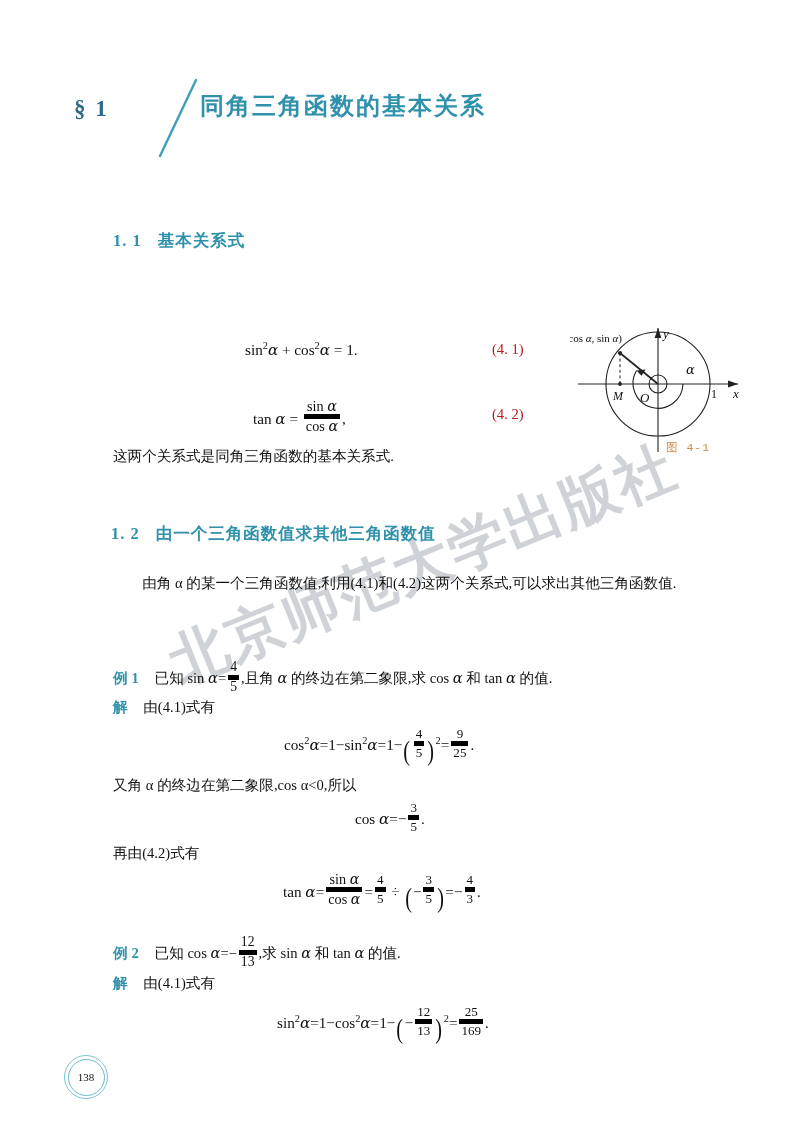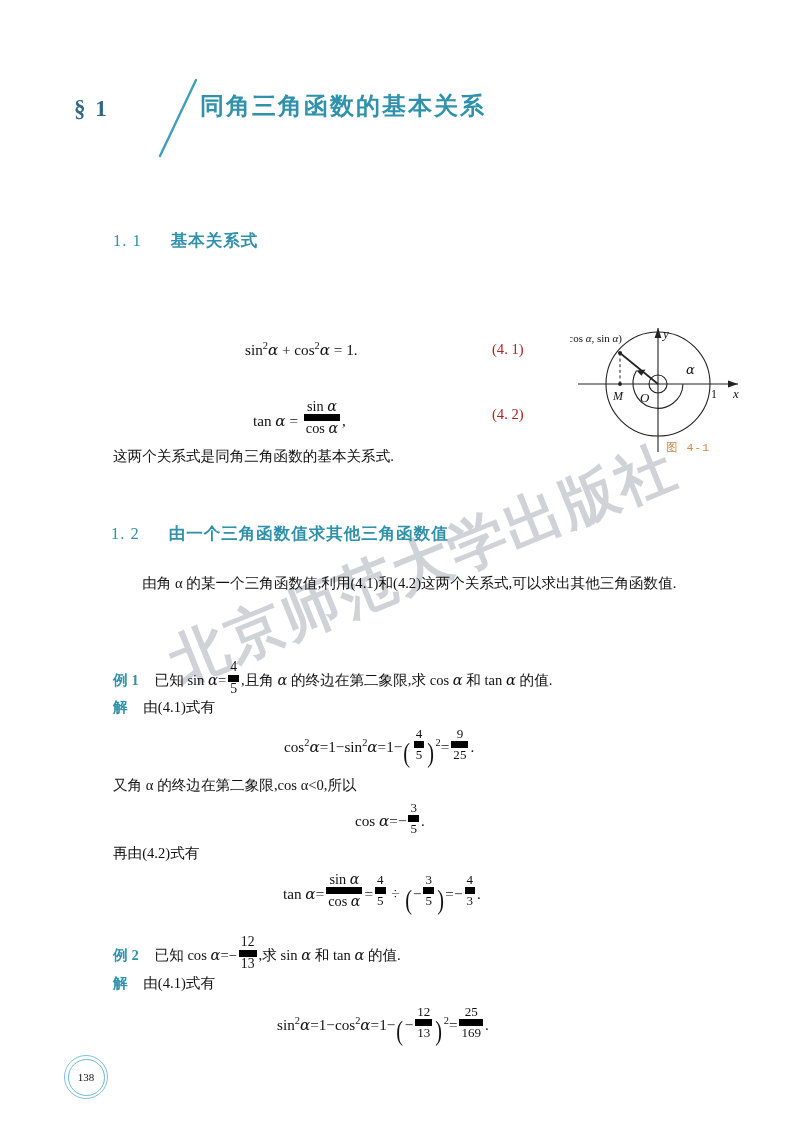--- a/index.html
+++ b/index.html
@@ -95,22 +95,22 @@
     font-family: "DejaVu Sans", "Liberation Sans", sans-serif;
     font-weight: 700;
     font-size: 16.5px;
     color: #2f91ab;
     white-space: nowrap;
     letter-spacing: 1px;
     z-index: 8;
   }
   .sec-head .num {
     font-family: "Liberation Serif", "DejaVu Serif", serif;
-    font-weight: 400;
-    margin-right: 29px;
+    font-weight: 700;
+    margin-right: 16px;
   }
   #sec-1-1 { left: 113px; top: 230px; }
   #sec-1-2 { left: 111px; top: 523px; }
 
   
   .para {
     position: absolute;
     font-family: "Liberation Serif", "DejaVu Serif", serif;
     font-size: 14.6px;
     line-height: 26px;
@@ -128,21 +128,21 @@
   
   .frac {
     display: inline-block;
     vertical-align: -0.52em;
     text-align: center;
     line-height: 1.06;
     margin: 0 2px;
     font-size: 0.94em;
   }
   .frac .n { display: block; padding: 0 2px; }
-  .frac .d { display: block; padding: 0 2px; border-top: 7px solid #000000; }
+  .frac .d { display: block; padding: 0 2px; border-top: 5px solid #000000; }
 
   .frac.sm { font-size: 0.86em; vertical-align: -0.50em; }
 
   
   .bigparen {
     display: inline-block;
     font-size: 1.85em;
     line-height: 0;
     vertical-align: -0.36em;
     font-family: "Liberation Serif","DejaVu Serif",serif;

